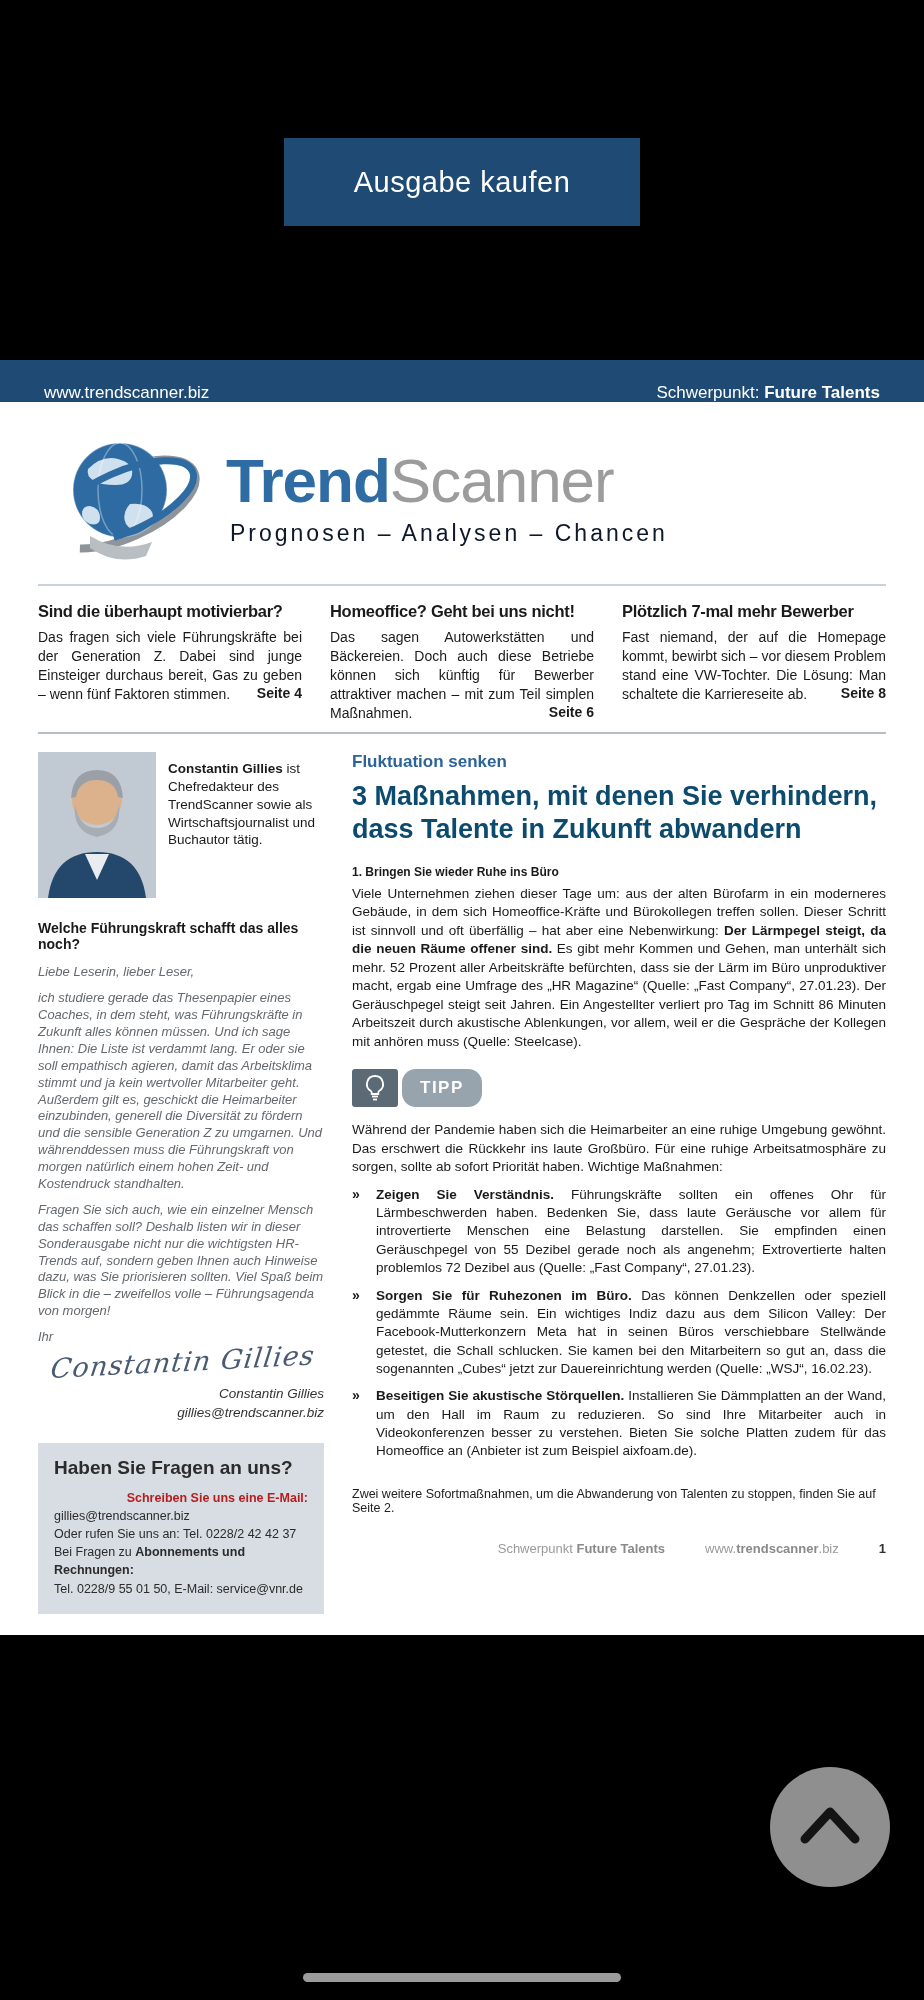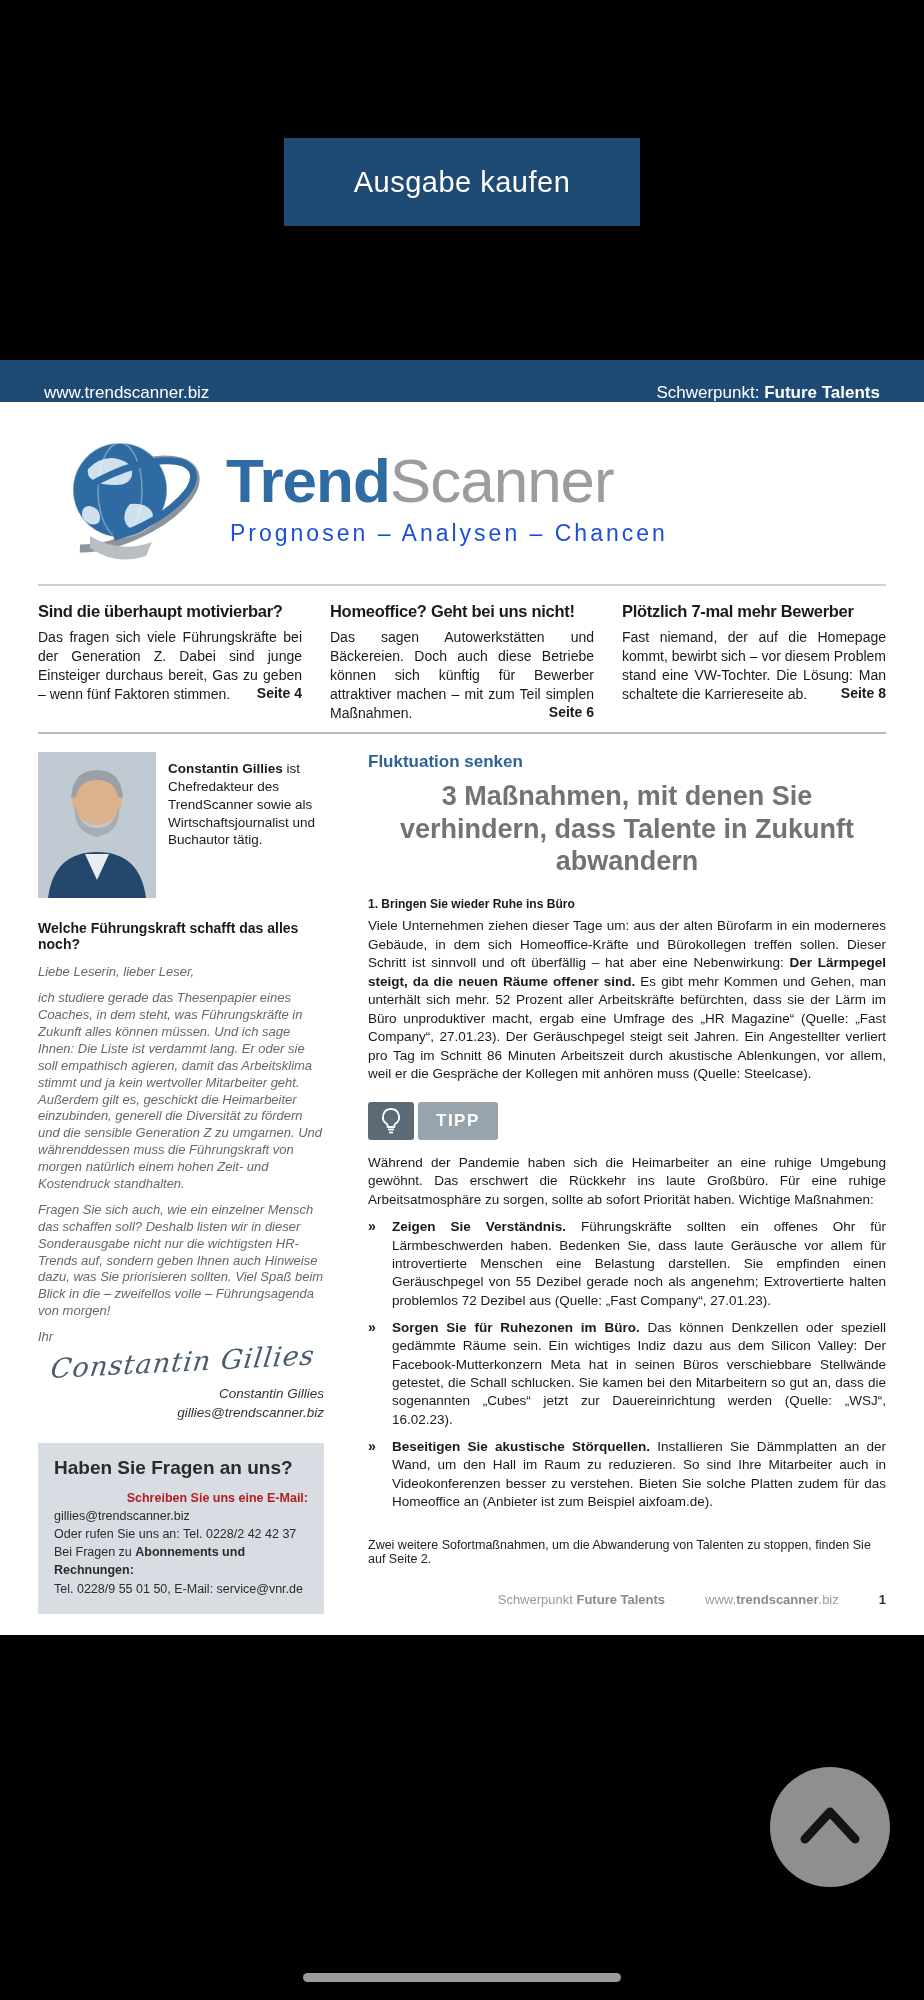--- a/index.html
+++ b/index.html
@@ -21,34 +21,34 @@
   .page { position:absolute; top:402px; left:0; width:924px; height:1233px; background:#fff;
     padding:22px 38px 0; color:#1a1a1a; overflow:hidden; }
 
   
   .masthead { display:flex; align-items:center; height:148px; }
   .globe { width:170px; height:148px; flex:none; }
   .brand-block { margin-left:18px; }
   .brand { font-size:62px; line-height:1; letter-spacing:-1px; }
   .brand-blue { color:#2f6ca3; font-weight:bold; }
   .brand-gray { color:#9c9c9c; font-weight:400; }
-  .tagline { font-size:23px; color:#1d4ed8; letter-spacing:3px; margin:8px 0 0 4px; }
+  .tagline { font-size:23px; color:#0f172a; letter-spacing:3px; margin:8px 0 0 4px; }
 
   .divider { border-top:2px solid #c9d2da; margin-top:12px; }
   .divider.dark { border-top:2px solid #b6bec6; }
 
   
   .teasers { display:flex; gap:28px; margin-top:16px; }
   .teaser { flex:1; min-width:0; }
   .teaser-title { font-size:16.5px; font-weight:bold; letter-spacing:-0.3px; margin-bottom:7px; white-space:nowrap; }
   .teaser-body { font-size:14px; line-height:1.36; text-align:justify; }
   .teaser-foot { text-align:right; font-weight:bold; font-size:14px; margin-top:-19px; }
 
   
-  .content { display:flex; gap:44px; margin-top:18px; }
+  .content { display:flex; gap:28px; margin-top:18px; }
   .left-col { width:286px; flex:none; }
   .right-col { flex:1; min-width:0; }
 
   .bio-row { display:flex; gap:12px; }
   .portrait { width:118px; height:146px; flex:none; }
   .bio-text { font-size:13.5px; line-height:1.32; margin-top:8px; }
   .bio-text b { font-weight:bold; }
 
   .editorial-title { font-size:14px; font-weight:bold; line-height:1.15; margin:22px 0 12px; }
   .ed-p { font-style:italic; color:#64696e; font-size:13px; line-height:1.3; margin-bottom:9px; }
@@ -58,29 +58,29 @@
   .author-block { text-align:right; font-style:italic; font-size:13.5px; line-height:1.4; color:#333; }
 
   .contact-box { background:#d7dde3; margin-top:20px; padding:14px 16px 16px; }
   .contact-title { font-size:19px; font-weight:bold; color:#2b2b2b; margin-bottom:10px; }
   .c-line { font-size:12.5px; line-height:1.45; color:#2b2b2b; }
   .c-bold-blue { font-weight:bold; color:#b91c1c;text-align:right; }
   .c-bold { font-weight:bold; }
 
   
   .kicker { color:#2d6399; font-weight:bold; font-size:17px; }
-  .headline { font-size:27px; font-weight:bold; line-height:1.2; margin:8px 0 20px; color:#737373;text-align:center; }
+  .headline { font-size:27px; font-weight:bold; line-height:1.2; margin:8px 0 20px; color:#0c4a6e; }
   .subhead { font-size:12px; font-weight:bold; margin-bottom:6px; }
   .article-p { font-size:13.5px; line-height:1.37; text-align:justify; }
   .article-p b { font-weight:bold; }
 
   .tipp-row { display:flex; gap:4px; margin:18px 0 14px; height:38px; }
   .tipp-icon-box { width:46px; background:#5c6a76; border-radius:3px; display:flex; align-items:center; justify-content:center; }
   .tipp-label-box { background:#97a3ad; color:#fff; font-weight:bold; font-size:17px; letter-spacing:1.5px;
-    padding:0 18px; display:flex; align-items:center; border-radius:3px; }
+    padding:0 18px; display:flex; align-items:center; border-radius:14px; }
 
   .bullets { margin-top:9px; }
   .bullet { display:flex; margin-bottom:9px; }
   .bullet-marker { width:24px; flex:none; font-weight:bold; font-size:14px; }
   .bullet-body { flex:1; font-size:13.5px; line-height:1.36; text-align:justify; }
   .bullet-body b { font-weight:bold; }
 
   .article-closing { margin-top:26px; font-size:12.5px; color:#222; }
 
   .page-footer { display:flex; justify-content:flex-end; align-items:baseline; gap:40px;

